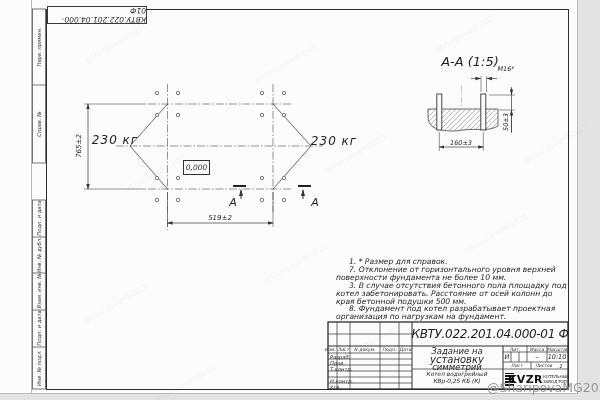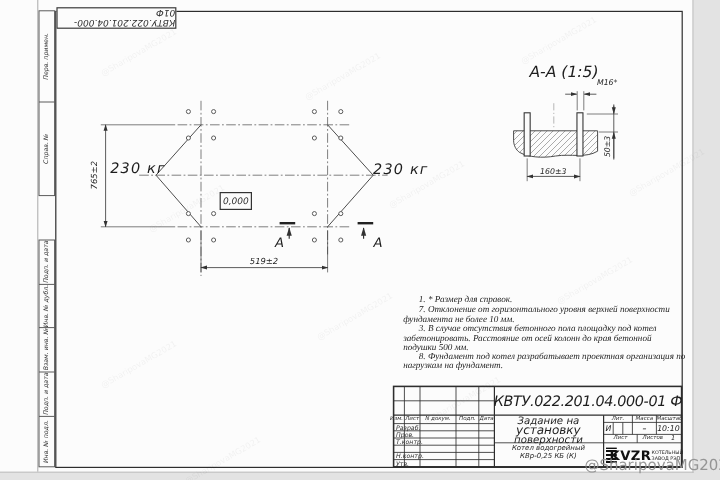--- a/index.html
+++ b/index.html
@@ -14,22 +14,22 @@
   .flip{transform:rotate(180deg);display:inline-block;}
   .frame{position:absolute;left:46px;top:9px;width:521px;height:379px;border:1.4px solid #2e2e2e;}
   .stampTop{position:absolute;left:47px;top:6px;width:98px;height:16px;border:1px solid #3a3a3a;
             display:flex;align-items:center;justify-content:center;background:#fcfcfc;}
   .stampTop span{font-size:7.5px;font-style:italic;}
   .mlabel{position:absolute;left:39px;font-size:5.2px;font-style:italic;white-space:nowrap;
           transform:translate(-50%,-50%) rotate(-90deg);}
   .elevBox{position:absolute;left:183px;top:160px;width:25px;height:13px;border:0.8px solid #333;
            background:#fcfcfc;display:flex;align-items:center;justify-content:center;}
   .elevBox span{font-size:7.5px;font-style:italic;}
-  .notes{position:absolute;left:336px;top:246px;width:236px;font-size:7.6px;font-style:italic;
-         line-height:7.9px;color:#1c1c1c;font-family:Liberation Serif, serif;}
+  .notes{position:absolute;left:336px;top:258px;width:236px;font-size:7.6px;font-style:italic;
+         line-height:7.9px;color:#1c1c1c;}
   .notes p{margin:0;text-indent:13px;}
   .tbLabel{position:absolute;font-size:5.2px;font-style:italic;white-space:nowrap;}
   .tbHdr{position:absolute;font-size:4.6px;font-style:italic;text-align:center;white-space:nowrap;}
   .logoBars{position:absolute;left:505px;top:373px;width:9px;height:13px;
             background:repeating-linear-gradient(0deg,#111 0 1.6px,transparent 1.6px 3px);}
   .logoName{position:absolute;left:508px;top:373px;font-size:11px;font-weight:800;
             letter-spacing:0.3px;color:#111;font-style:normal;}
   .logoSub{position:absolute;left:543px;font-size:4px;color:#222;font-style:normal;white-space:nowrap;}
   .wmMain{position:absolute;left:487px;top:380px;font-size:12.5px;color:#8f8f8f;
           font-style:normal;opacity:0.92;}
@@ -186,21 +186,21 @@
 
   <span class="tbLabel" style="left:330px;top:353.6px">Разраб.</span>
   <span class="tbLabel" style="left:330px;top:359.6px">Пров.</span>
   <span class="tbLabel" style="left:330px;top:365.6px">Т.контр.</span>
   <span class="tbLabel" style="left:330px;top:371.6px"></span>
   <span class="tbLabel" style="left:330px;top:377.6px">Н.контр.</span>
   <span class="tbLabel" style="left:330px;top:383.6px">Утв.</span>
 
   <span class="t cc" style="left:457px;top:351px;font-size:8.5px">Задание на</span>
   <span class="t cc" style="left:457px;top:359px;font-size:10px">установку</span>
-  <span class="t cc" style="left:457px;top:366.5px;font-size:8.5px">поверхности</span>
+  <span class="t cc" style="left:457px;top:366.5px;font-size:8.5px">симметрии</span>
 
   <span class="t cc" style="left:457px;top:374px;font-size:5.8px">Котел водогрейный</span>
   <span class="t cc" style="left:457px;top:381px;font-size:5.8px">КВр-0,25 КБ (К)</span>
 
   <span class="tbHdr" style="left:503px;top:347px;width:24px">Лит.</span>
   <span class="tbHdr" style="left:527px;top:347px;width:20px">Масса</span>
   <span class="tbHdr" style="left:547px;top:347px;width:21px">Масштаб</span>
   <span class="t cc" style="left:507px;top:357px;font-size:6.5px">И</span>
   <span class="t cc" style="left:537px;top:357px;font-size:6.5px">–</span>
   <span class="t cc" style="left:557px;top:357px;font-size:6.5px">10:10</span>

